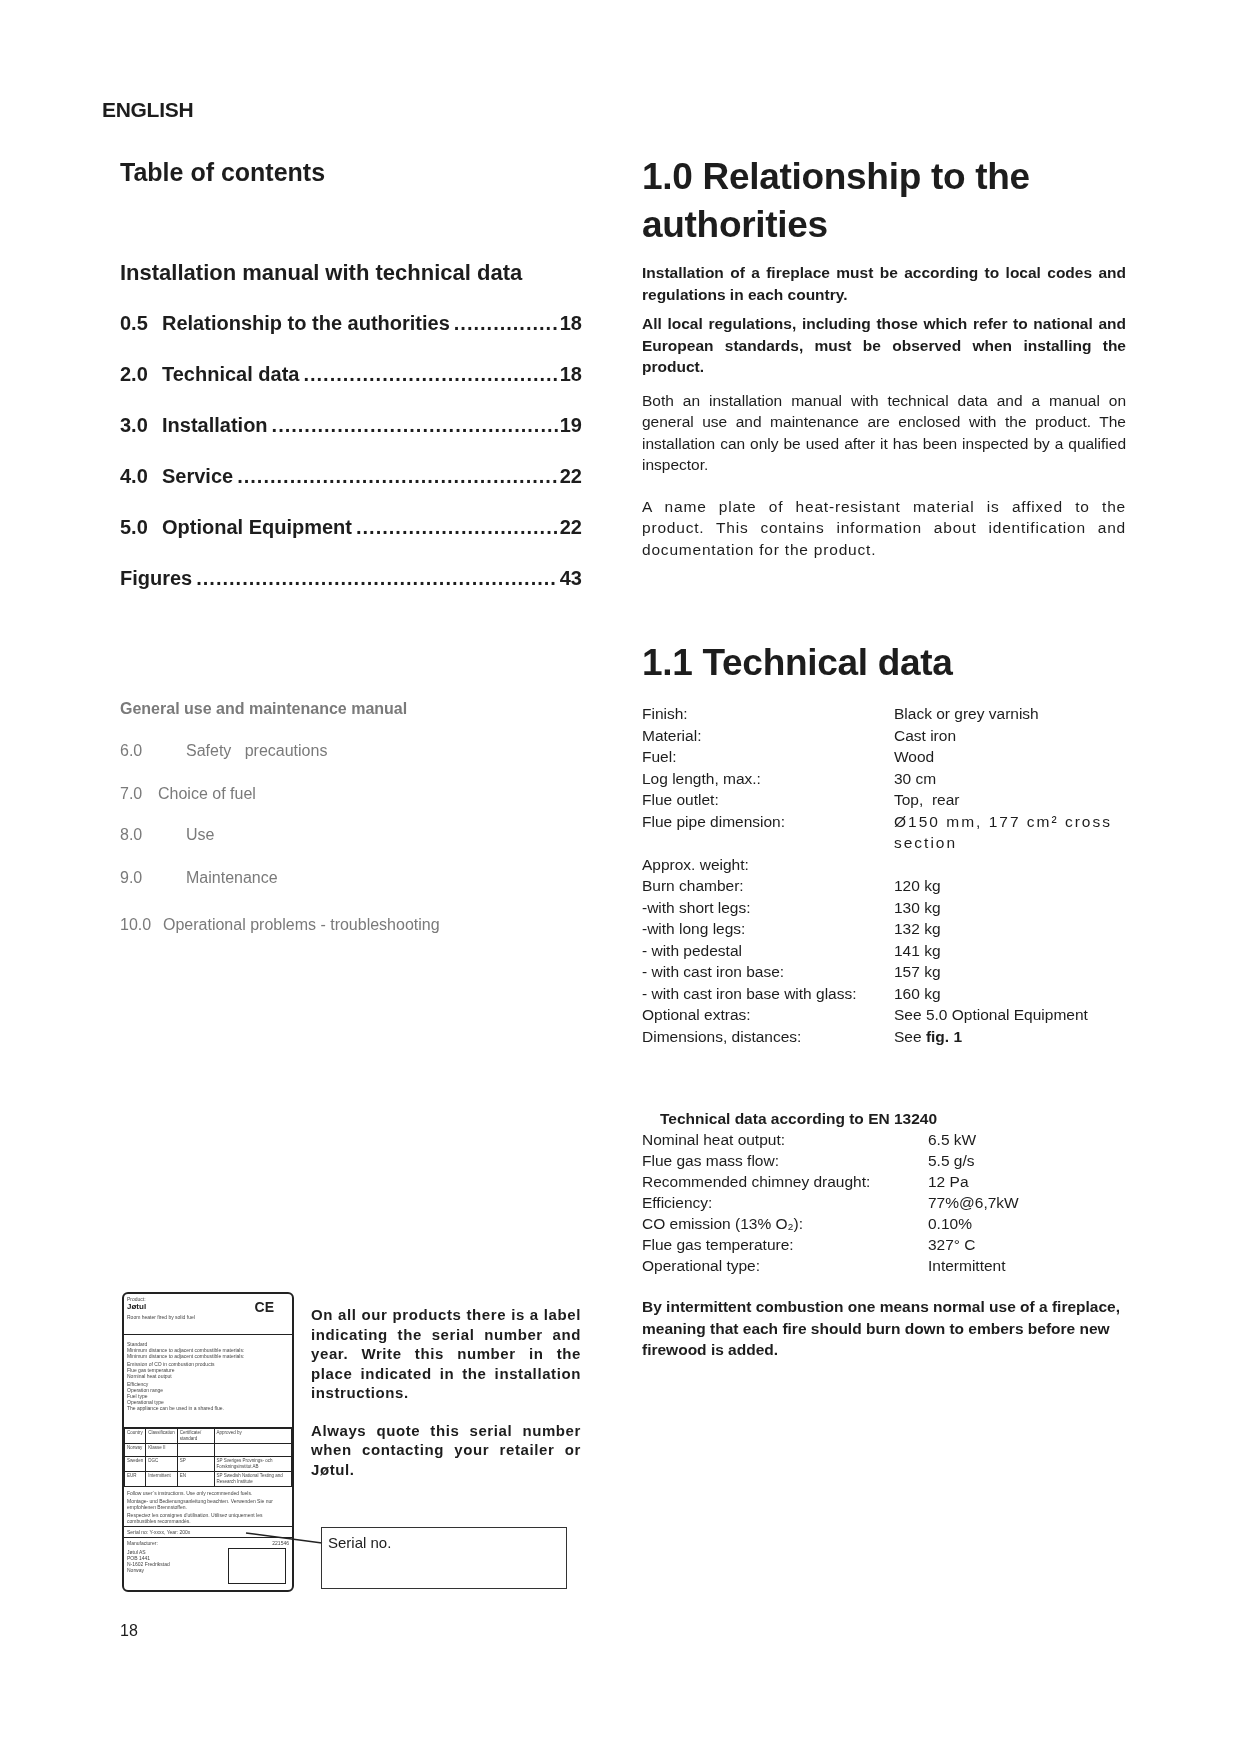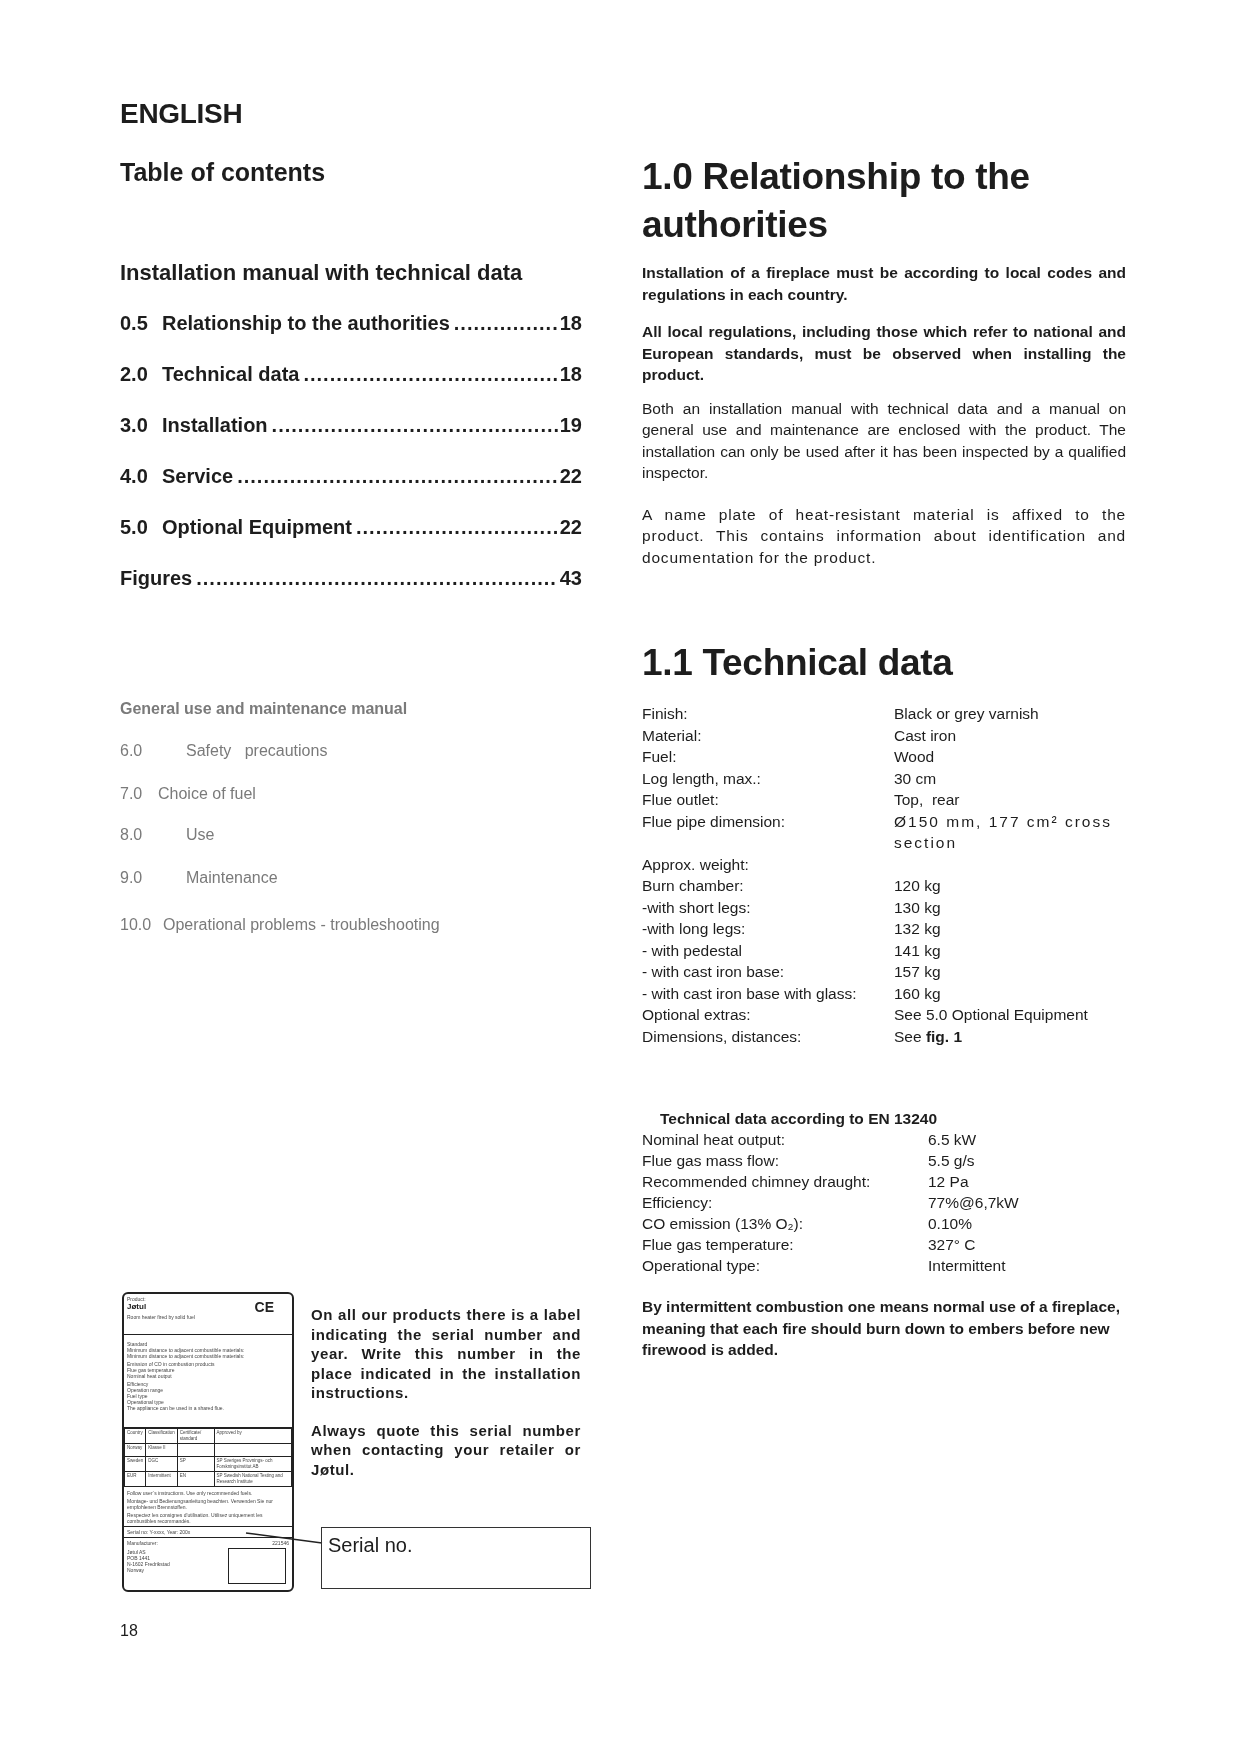--- a/index.html
+++ b/index.html
@@ -1,42 +1,42 @@
 <!DOCTYPE html>
 <html><head>
 <meta charset="utf-8">
 <style>
   html, body { margin: 0; padding: 0; background: #ffffff; }
   body { width: 1241px; height: 1754px; position: relative; overflow: hidden;
          font-family: "Liberation Sans", "DejaVu Sans", sans-serif; color: #1d1d1d; }
   .abs { position: absolute; }
 
   
-  .lang { left: 120px; top: 98px; font-size: 28px; font-weight: bold; letter-spacing: -0.3px; }
+  .lang { left: 102px; top: 98px; font-size: 21px; font-weight: bold; letter-spacing: -0.3px; }
   .toc-title { left: 120px; top: 158px; font-size: 25px; font-weight: bold; }
   .toc-sub { left: 120px; top: 260px; font-size: 22px; font-weight: bold; }
   .toc-list { left: 120px; top: 312px; width: 462px; }
   .toc-row { display: flex; align-items: baseline; font-size: 20px; font-weight: bold; height: 51px; white-space: nowrap; }
   .toc-row .num { display: inline-block; width: 42px; }
   .toc-row .title { padding-right: 4px; }
   .toc-row .dots { flex: 1; overflow: hidden; letter-spacing: 1px; }
   .toc-row .dots::after { content: "................................................................................................................................"; }
   .toc-row .page { padding-left: 2px; }
 
   .gen-title { left: 120px; top: 700px; font-size: 16px; font-weight: bold; color: #7a7a7a; }
   .gen-row { font-size: 16px; font-weight: normal; color: #7a7a7a; white-space: nowrap; }
   .gen-row .num { display: inline-block; }
 
   
   .h1 { left: 642px; top: 153px; width: 480px; font-size: 37px; font-weight: bold; line-height: 48px; letter-spacing: -0.3px; }
   .rel-body { left: 642px; top: 262px; width: 484px; font-size: 15.5px; line-height: 21.5px; text-align: justify; }
   .rel-body p { margin: 0 0 20px 0; }
   .rel-body .b { font-weight: bold; }
   .rel-body .b2 { font-weight: bold; margin-bottom: 12px; }
-  .rel-body .b1 { margin-bottom: 16px; }
+  .rel-body .b1 { margin-bottom: 8px; }
   .h2 { left: 642px; top: 642px; font-size: 37px; font-weight: bold; letter-spacing: -0.3px; }
 
   .spec { left: 642px; top: 703px; width: 484px; font-size: 15.5px; line-height: 21.5px; }
   .spec-row { display: flex; }
   .spec-row .k { width: 252px; flex: none; }
   .spec-row .v { flex: 1; }
   .spec-row .v.wide { letter-spacing: 2px; }
   .spec-row .v .bold { font-weight: bold; }
 
   .en { left: 642px; top: 1108px; width: 484px; font-size: 15.5px; line-height: 21px; }
@@ -51,21 +51,21 @@
   .plate .sec { border-bottom: 1.5px solid #222; padding: 2px 3px; }
   .plate .prod-name { font-size: 8px; font-weight: bold; color: #222; line-height: 10px; }
   .plate .ce { position: absolute; right: 18px; top: 10px; font-size: 14px; font-weight: bold; color: #222; }
   .plate table { border-collapse: collapse; width: 100%; font-size: 4.5px; }
   .plate td { border: 1px solid #222; padding: 1px 2px; height: 10px; vertical-align: top; }
   .plate .serial-line { font-size: 5px; }
   .plate .stamp { position: absolute; right: 6px; bottom: 6px; width: 56px; height: 34px; border: 1.5px solid #222; }
 
   .serial-text { left: 311px; top: 1305px; width: 270px; font-size: 15px; line-height: 19.5px; font-weight: bold; text-align: justify; letter-spacing: 0.6px; }
   .serial-text p { margin: 0 0 18px 0; }
-  .serial-box { left: 321px; top: 1527px; width: 270px; height: 62px; border: 1.5px solid #333; box-sizing: border-box; padding: 6px 6px; font-size: 20px; }
+  .serial-box { left: 321px; top: 1527px; width: 246px; height: 62px; border: 1.5px solid #333; box-sizing: border-box; padding: 6px 6px; font-size: 15px; }
   .leader { left: 244px; top: 1531px; }
 
   .pagenum { left: 120px; top: 1622px; font-size: 16px; }
 </style>
 </head>
 <body>
 
 <div class="abs lang">ENGLISH</div>
 <div class="abs toc-title">Table of contents</div>
 <div class="abs toc-sub">Installation manual with technical data</div>

